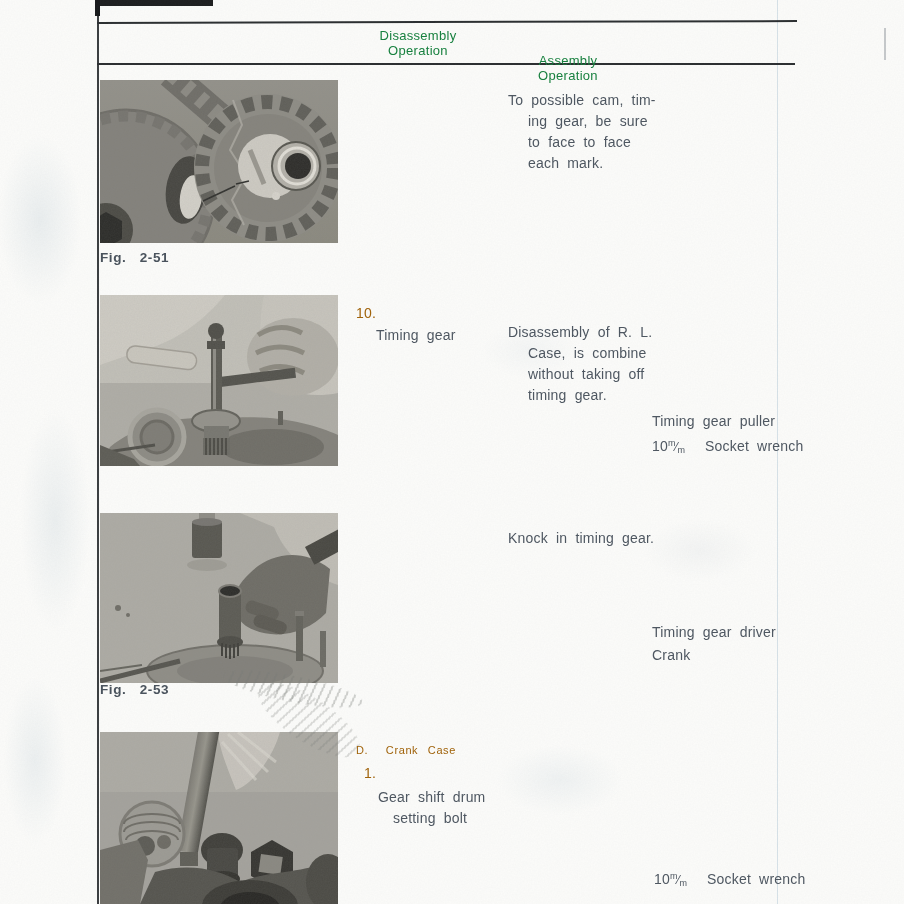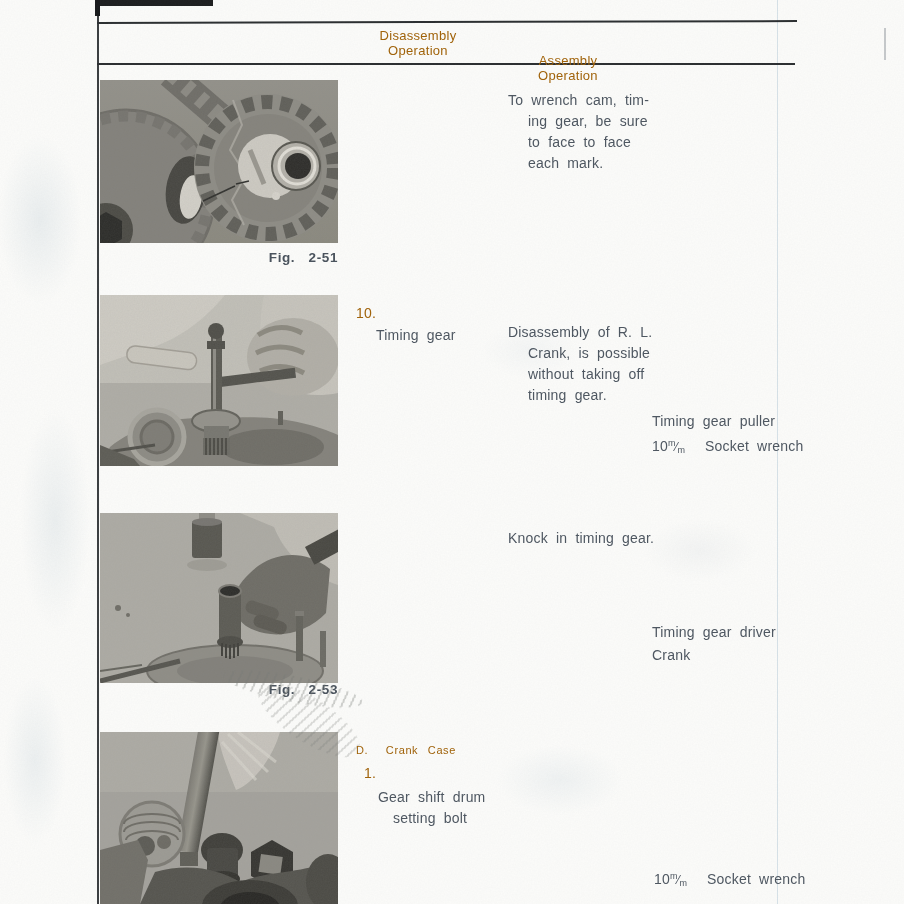--- a/index.html
+++ b/index.html
@@ -27,26 +27,26 @@
       radial-gradient(70px 40px at 530px 350px, rgba(200,210,218,.15), transparent 70%),
       radial-gradient(80px 45px at 700px 550px, rgba(180,188,196,.12), transparent 70%);
   }
   .grain{position:absolute;inset:0;pointer-events:none;opacity:.05;}
   .smudge{position:absolute;border-radius:50%;pointer-events:none;filter:blur(.4px);opacity:.85;
     background:repeating-linear-gradient(104deg, transparent 0 2px, rgba(120,123,118,.40) 2px 4px, transparent 4px 8px);}
   .smudge.s1{left:222px;top:676px;width:142px;height:26px;transform:rotate(11deg);}
   .smudge.s2{left:250px;top:698px;width:118px;height:44px;transform:rotate(33deg);opacity:.65;}
   
   .hdr{position:absolute;top:28px;width:150px;text-align:center;
-    font-size:13px;line-height:15px;color:#a16207;letter-spacing:.3px;}
+    font-size:13px;line-height:15px;color:#15803d;letter-spacing:.3px;}
   .hdr.c1{left:343px;} .hdr.c2{left:493px;margin-top:25px;} .hdr.c3{left:637px;}
   
   .photo{position:absolute;left:100px;width:238px;overflow:hidden;background:#9a9892;}
   .photo svg{display:block;}
-  .cap{position:absolute;left:100px;width:238px;text-align:right;font-weight:bold;
+  .cap{position:absolute;left:100px;width:238px;text-align:left;font-weight:bold;
     font-size:13.5px;color:#49525c;word-spacing:9px;letter-spacing:.6px;}
   
   .txt{position:absolute;font-size:14px;color:#4d5660;letter-spacing:.2px;
     word-spacing:4px;line-height:21px;white-space:nowrap;}
   .txt .ind{padding-left:20px;}
   .bold{font-weight:normal;color:#a16207;}
   .heading{font-size:11px;letter-spacing:.6px;word-spacing:6px;}
   .fr-top{font-size:9px;vertical-align:5px;letter-spacing:0;word-spacing:0;}
   .fr-sl{font-size:12px;letter-spacing:0;word-spacing:0;}
   .fr-bot{font-size:9px;vertical-align:-2px;letter-spacing:0;word-spacing:0;}
@@ -220,32 +220,32 @@
       <ellipse cx="228" cy="150" rx="22" ry="28" fill="#4a4943"></ellipse>
       <rect x="80" y="120" width="18" height="14" fill="#5e5d56"></rect>
       <rect width="238" height="172" filter="url(#n4)" opacity=".20"></rect>
     </svg>
   </div>
 
   <div class="smudge s1"></div>
   <div class="smudge s2"></div>
 
   <div class="txt" style="left:508px;top:90px;">
-    <div>To wrench cam, tim-</div>
+    <div>To possible cam, tim-</div>
     <div class="ind">ing gear, be sure</div>
     <div class="ind">to face to face</div>
     <div class="ind">each mark.</div>
   </div>
 
   <div class="txt bold" style="left:356px;top:303px;">10.</div>
   <div class="txt" style="left:376px;top:325px;">Timing gear</div>
 
   <div class="txt" style="left:508px;top:322px;">
     <div>Disassembly of R. L.</div>
-    <div class="ind">Crank, is possible</div>
+    <div class="ind">Case, is combine</div>
     <div class="ind">without taking off</div>
     <div class="ind">timing gear.</div>
   </div>
 
   <div class="txt" style="left:652px;top:411px;">Timing gear puller</div>
   <div class="txt" style="left:652px;top:433px;">
     <span>10</span><span class="fr-top">m</span><span class="fr-sl">⁄</span><span class="fr-bot">m</span><span class="sock-rest">Socket wrench</span>
   </div>
 
   <div class="txt" style="left:508px;top:528px;">Knock in timing gear.</div>

